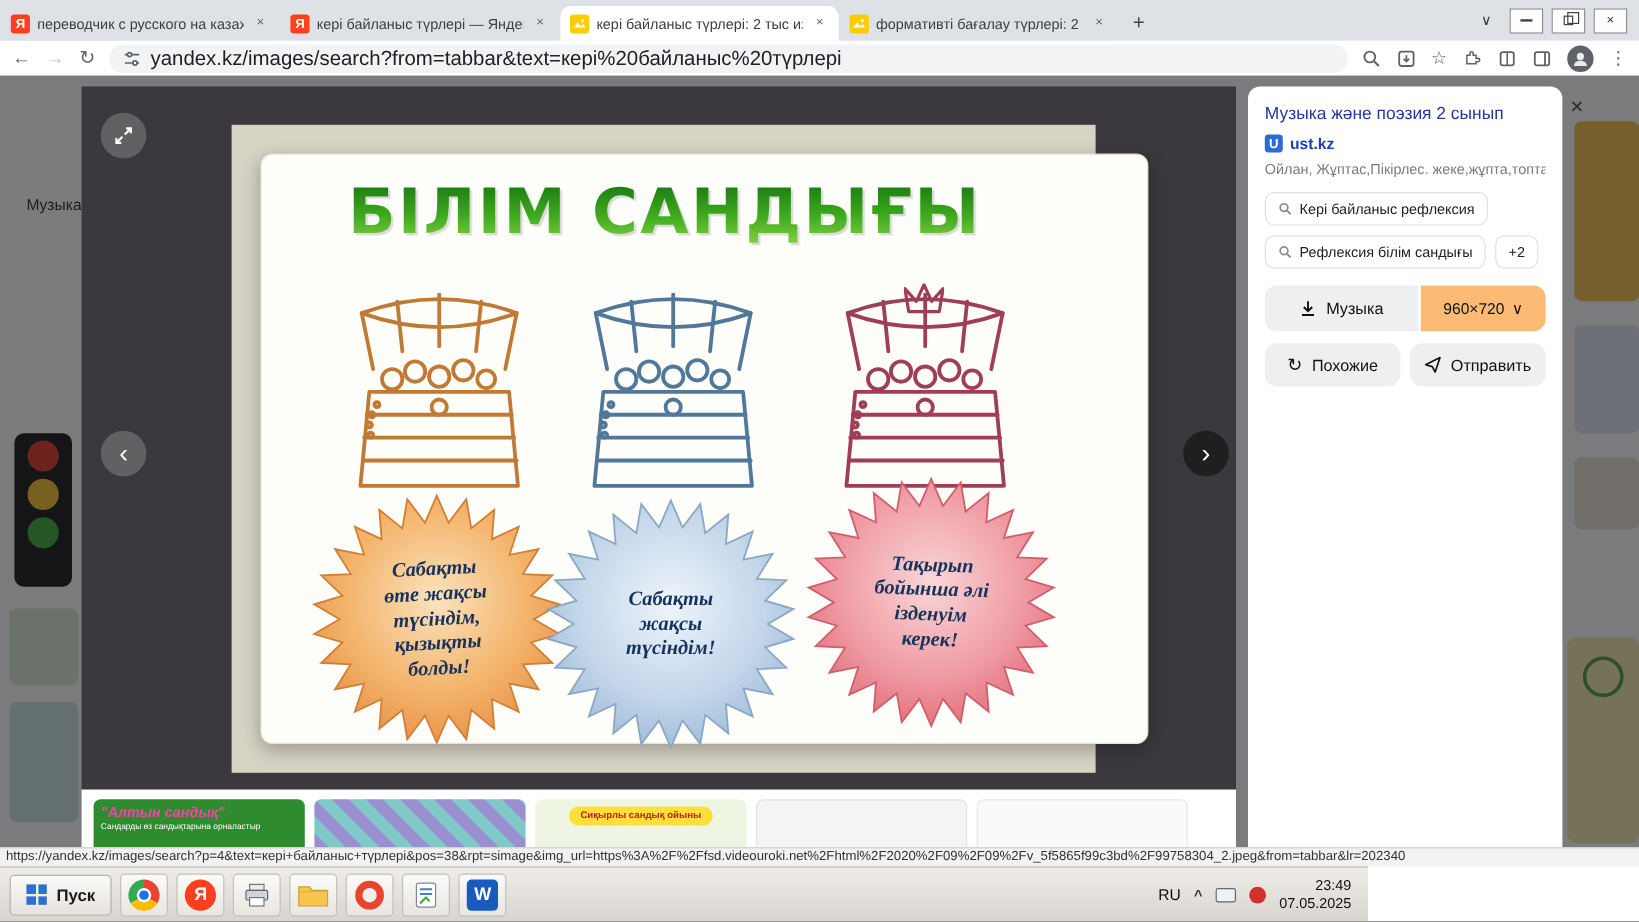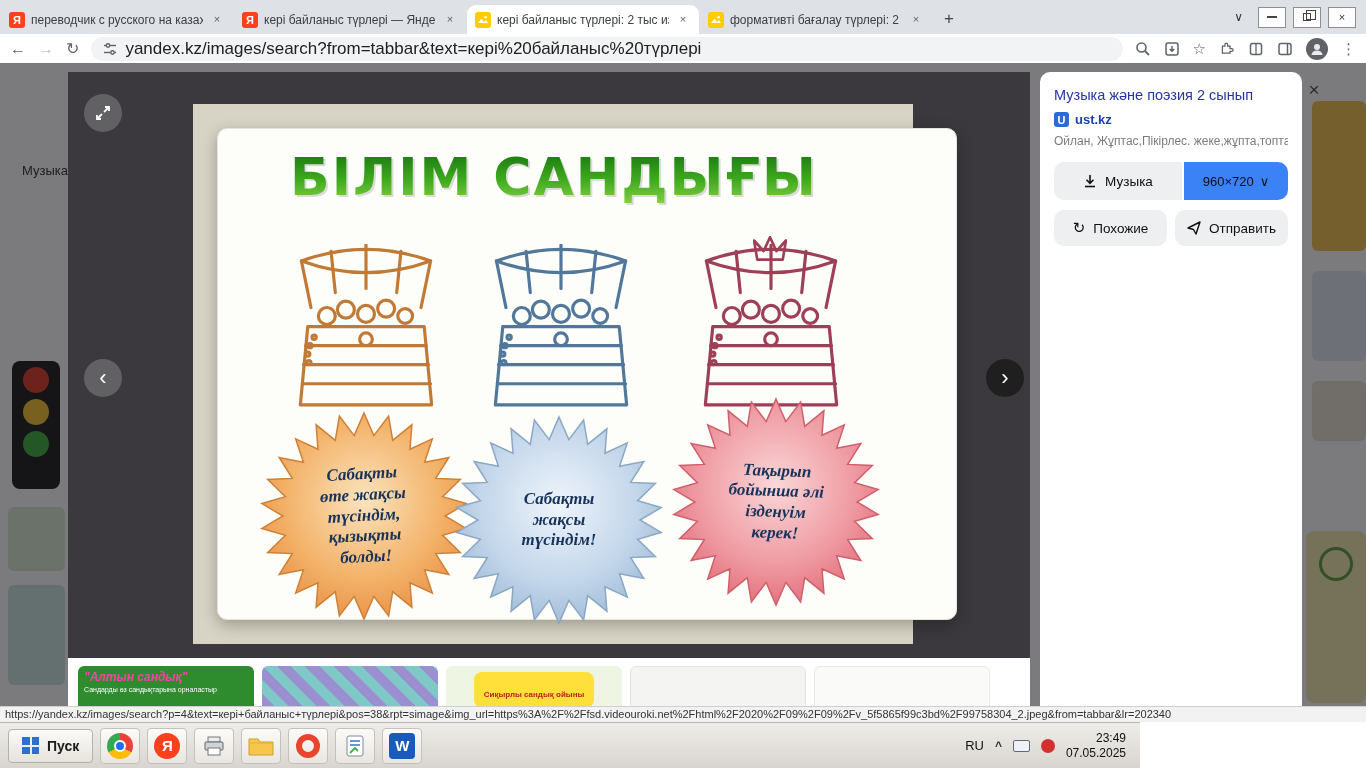--- a/index.html
+++ b/index.html
@@ -84,40 +84,40 @@
   
   .filmstrip{position:absolute;left:68px;top:595px;width:962px;height:48px;background:#fff;z-index:2;
         display:flex;gap:8px;padding:8px 10px;overflow:hidden;}
   .thumb{width:176px;height:56px;border-radius:6px;flex:none;overflow:hidden;position:relative;}
   .thumb.t1{background:#2e8b2e;padding:4px 6px;}
   .t1-line1{color:#ff3fae;font-weight:bold;font-size:12px;font-style:italic;}
   .t1-line2{color:#fff;font-size:7px;margin-top:2px;}
   .thumb.t2{background:repeating-linear-gradient(45deg,#7ec8c8 0 10px,#9a8fd0 10px 20px);}
   .thumb.t3{background:#eef5e2;display:flex;justify-content:center;padding-top:6px;}
   .t3-btn{background:#ffe03a;border-radius:8px;font-size:8px;color:#c02020;font-weight:bold;
-        padding:18px 10px;height:16px;}
+        padding:3px 10px;height:16px;}
   .thumb.t4{background:#f4f4f2;border:1px solid #e4e4e2;}
   .thumb.t5{background:#fafaf8;border:1px solid #e8e8e6;}
 
   
   .panel{position:absolute;left:1040px;top:9px;width:262px;height:634px;background:#fff;z-index:2;
         border-radius:10px 10px 0 0;padding:14px 14px;}
   .panel-title{font-size:14.5px;color:#2435a5;line-height:1.25;}
   .source-row{display:flex;align-items:center;gap:6px;margin-top:8px;}
   .u-ic{width:15px;height:15px;border-radius:3px;background:#2b6bd6;color:#fff;font-size:11px;
         font-weight:bold;display:flex;align-items:center;justify-content:center;}
   .source-name{font-size:13px;font-weight:bold;color:#1a3fb0;}
   .panel-desc{font-size:12px;color:#7c7c7c;margin-top:7px;white-space:nowrap;overflow:hidden;}
   .chips{margin-top:12px;display:flex;flex-wrap:wrap;gap:8px;}
   .chip{display:flex;align-items:center;gap:6px;height:28px;padding:0 10px;border:1px solid #e2e2e2;
         border-radius:8px;font-size:12px;color:#222;background:#fff;}
   .split{margin-top:14px;display:flex;gap:2px;height:38px;}
   .split-left{flex:1;background:#edeff1;border-radius:10px 0 0 10px;display:flex;align-items:center;
         justify-content:center;gap:8px;font-size:13.5px;color:#111;}
-  .split-right{width:104px;background:#3b82f6;border-radius:0 10px 10px 0;display:flex;align-items:center;
+  .split-right{width:104px;background:#fdba74;border-radius:0 10px 10px 0;display:flex;align-items:center;
         justify-content:center;gap:6px;font-size:13px;color:#111;}
   .btn-row{margin-top:10px;display:flex;gap:8px;}
   .pbtn{flex:1;height:36px;background:#edeff1;border-radius:10px;display:flex;align-items:center;
         justify-content:center;gap:8px;font-size:13.5px;color:#111;}
   .viewer-close{position:absolute;left:1303px;top:16px;width:22px;height:22px;z-index:3;color:#2b2b2b;
         font-size:19px;display:flex;align-items:center;justify-content:center;}
 
   
   .statusbar{position:absolute;top:706px;left:0;width:1366px;height:16px;background:#f2f2f2;
         border-top:1px solid #cfcfcf;font-size:11px;color:#333;line-height:15px;padding-left:5px;
@@ -395,20 +395,39 @@
       <div class="thumb t5"></div>
     </div>
 
     <div class="panel">
       <div class="panel-title">Музыка және поэзия 2 сынып</div>
       <div class="source-row">
         <span class="u-ic">U</span>
         <span class="source-name">ust.kz</span>
       </div>
       <div class="panel-desc">Ойлан, Жұптас,Пікірлес. жеке,жұпта,топта,уж…</div>
+      <div class="chips">
+        <span class="chip">
+          <svg width="12" height="12" viewBox="0 0 12 12">
+              <circle cx="5" cy="5" r="3.2" fill="none" stroke="#8a8a8a" stroke-width="1.4"></circle>
+              <line x1="7.5" y1="7.5" x2="10.5" y2="10.5" stroke="#8a8a8a" stroke-width="1.5"></line>
+            </svg>
+          <span>Кері байланыс рефлексия</span>
+        </span>
+        <span class="chip">
+          <svg width="12" height="12" viewBox="0 0 12 12">
+              <circle cx="5" cy="5" r="3.2" fill="none" stroke="#8a8a8a" stroke-width="1.4"></circle>
+              <line x1="7.5" y1="7.5" x2="10.5" y2="10.5" stroke="#8a8a8a" stroke-width="1.5"></line>
+            </svg>
+          <span>Рефлексия білім сандығы</span>
+        </span>
+        <span class="chip">
+          <span>+2</span>
+        </span>
+      </div>
       <div class="split">
         <div class="split-left">
           <svg width="14" height="14" viewBox="0 0 14 14">
               <path d="M7 1 v8 M3.5 5.8 L7 9.3 L10.5 5.8" fill="none" stroke="#111" stroke-width="1.6"></path>
               <line x1="2" y1="12.5" x2="12" y2="12.5" stroke="#111" stroke-width="1.6"></line>
             </svg>
           <span>Музыка</span>
         </div>
         <div class="split-right">
           <span>960×720</span>

